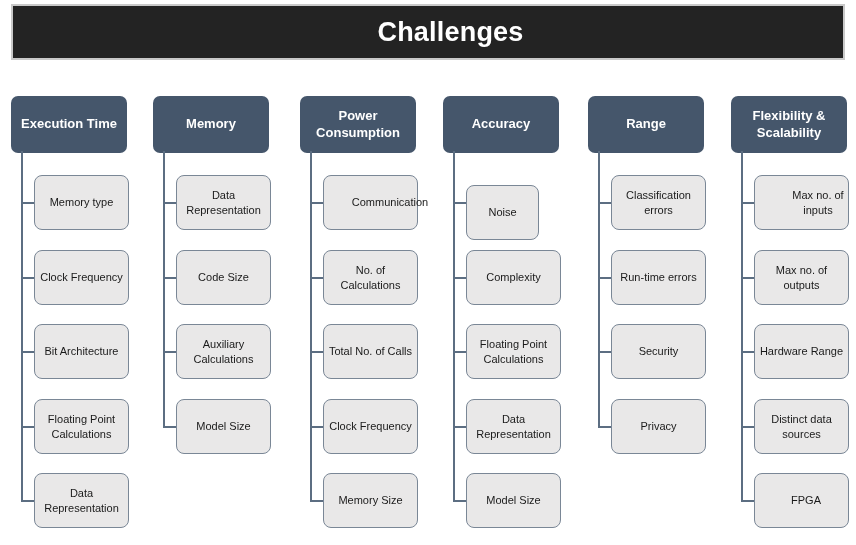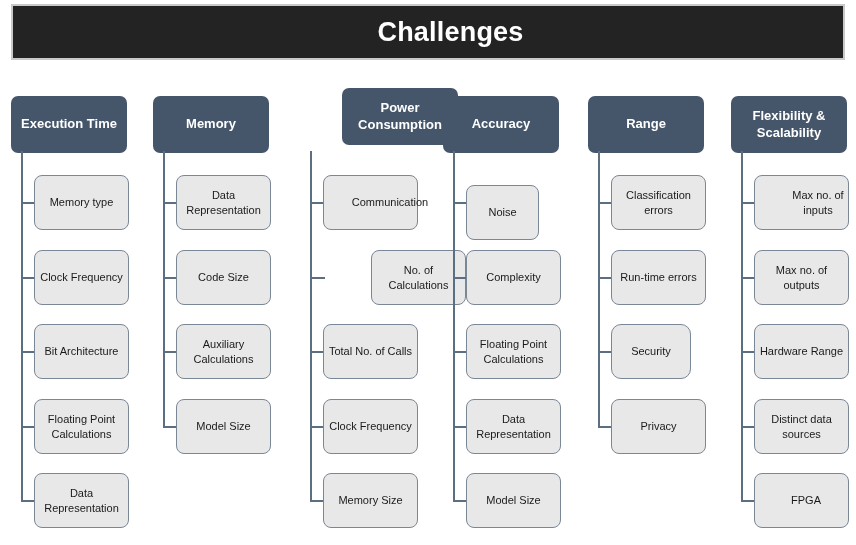--- a/index.html
+++ b/index.html
@@ -84,26 +84,26 @@
       <div class="col-header" style="left: 153px; top: 96px;">Memory</div>
       <div class="vline" style="left: 163px; top: 151px; height: 276px;"></div>
       <div class="tick" style="left: 163px; top: 201.5px; width: 15px;"></div>
       <div class="child-box" style="left: 176px; top: 175px; width: 95px;">Data Representation</div>
       <div class="tick" style="left: 163px; top: 276.5px; width: 15px;"></div>
       <div class="child-box" style="left: 176px; top: 250px; width: 95px;">Code Size</div>
       <div class="tick" style="left: 163px; top: 350.5px; width: 15px;"></div>
       <div class="child-box" style="left: 176px; top: 324px; width: 95px;">Auxiliary Calculations</div>
       <div class="tick" style="left: 163px; top: 425.5px; width: 15px;"></div>
       <div class="child-box" style="left: 176px; top: 399px; width: 95px;">Model Size</div>
-      <div class="col-header" style="left: 300px; top: 88px; margin-left: 42px;">Power Consumption</div>
+      <div class="col-header" style="left: 300px; top: 96px;">Power Consumption</div>
       <div class="vline" style="left: 310px; top: 151px; height: 350.5px;"></div>
       <div class="tick" style="left: 310px; top: 201.5px; width: 15px;"></div>
       <div class="child-box" style="left: 323px; top: 175px; width: 95px; padding-left: 42px;">Communication</div>
       <div class="tick" style="left: 310px; top: 276.5px; width: 15px;"></div>
-      <div class="child-box" style="left: 323px; top: 250px; width: 95px; margin-left: 48px;">No. of Calculations</div>
+      <div class="child-box" style="left: 323px; top: 250px; width: 95px;">No. of Calculations</div>
       <div class="tick" style="left: 310px; top: 350.5px; width: 15px;"></div>
       <div class="child-box" style="left: 323px; top: 324px; width: 95px;">Total No. of Calls</div>
       <div class="tick" style="left: 310px; top: 425.5px; width: 15px;"></div>
       <div class="child-box" style="left: 323px; top: 399px; width: 95px;">Clock Frequency</div>
       <div class="tick" style="left: 310px; top: 499.5px; width: 15px;"></div>
       <div class="child-box" style="left: 323px; top: 473px; width: 95px;">Memory Size</div>
       <div class="col-header" style="left: 443px; top: 96px;">Accuracy</div>
       <div class="vline" style="left: 453px; top: 151px; height: 350.5px;"></div>
       <div class="tick" style="left: 453px; top: 201.5px; width: 15px;"></div>
       <div class="child-box" style="left: 466px; top: 185px; width: 73px;">Noise</div>
@@ -115,21 +115,21 @@
       <div class="child-box" style="left: 466px; top: 399px; width: 95px;">Data Representation</div>
       <div class="tick" style="left: 453px; top: 499.5px; width: 15px;"></div>
       <div class="child-box" style="left: 466px; top: 473px; width: 95px;">Model Size</div>
       <div class="col-header" style="left: 588px; top: 96px;">Range</div>
       <div class="vline" style="left: 598px; top: 151px; height: 276px;"></div>
       <div class="tick" style="left: 598px; top: 201.5px; width: 15px;"></div>
       <div class="child-box" style="left: 611px; top: 175px; width: 95px;">Classification errors</div>
       <div class="tick" style="left: 598px; top: 276.5px; width: 15px;"></div>
       <div class="child-box" style="left: 611px; top: 250px; width: 95px;">Run-time errors</div>
       <div class="tick" style="left: 598px; top: 350.5px; width: 15px;"></div>
-      <div class="child-box" style="left: 611px; top: 324px; width: 80px; border-radius: 10px;">Security</div>
+      <div class="child-box" style="left: 611px; top: 324px; width: 95px;">Security</div>
       <div class="tick" style="left: 598px; top: 425.5px; width: 15px;"></div>
       <div class="child-box" style="left: 611px; top: 399px; width: 95px;">Privacy</div>
       <div class="col-header" style="left: 731px; top: 96px;">Flexibility &amp; Scalability</div>
       <div class="vline" style="left: 741px; top: 151px; height: 350.5px;"></div>
       <div class="tick" style="left: 741px; top: 201.5px; width: 15px;"></div>
       <div class="child-box" style="left: 754px; top: 175px; width: 95px; padding-left: 36px;">Max no. of inputs</div>
       <div class="tick" style="left: 741px; top: 276.5px; width: 15px;"></div>
       <div class="child-box" style="left: 754px; top: 250px; width: 95px;">Max no. of outputs</div>
       <div class="tick" style="left: 741px; top: 350.5px; width: 15px;"></div>
       <div class="child-box" style="left: 754px; top: 324px; width: 95px;">Hardware Range</div>

